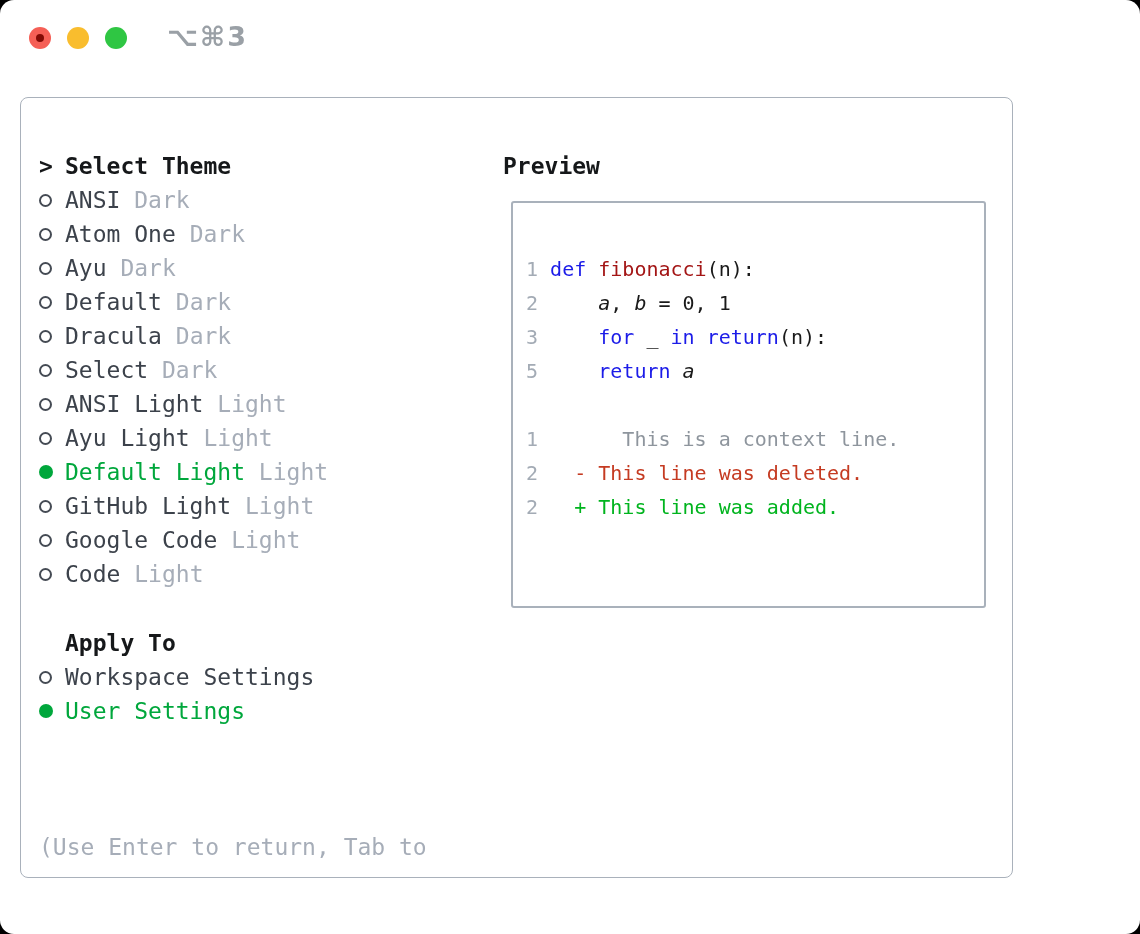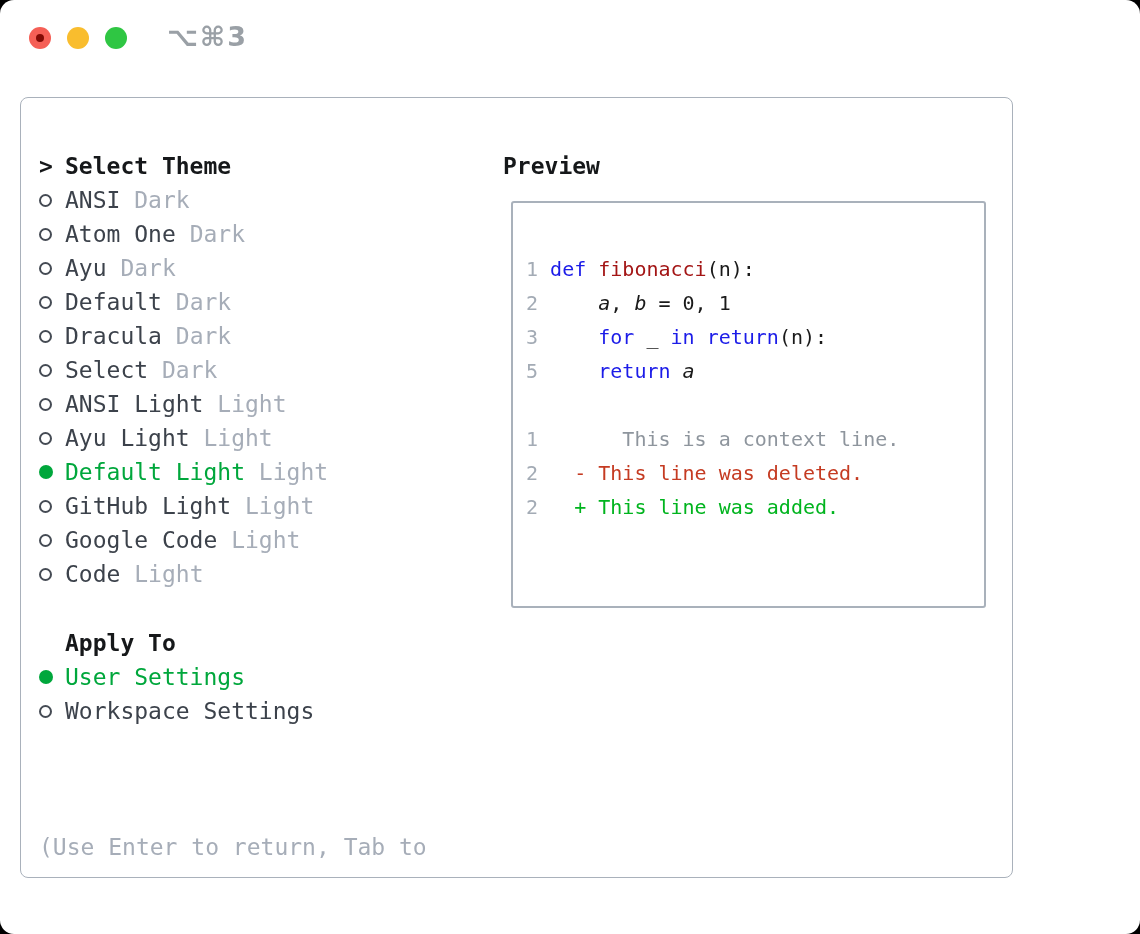--- a/index.html
+++ b/index.html
@@ -94,22 +94,22 @@
           <div class="row"><span class="marker"><span class="circle"></span></span><span class="item-name">Code</span><span class="item-variant"> Light</span></div>
         </div>
 
       <div class="spacer35"></div>
 
       <div class="row">
         <span class="marker"></span>
         <span class="header-text">Apply To</span>
       </div>
       <div id="apply-items">
+          <div class="row"><span class="marker"><span class="circle"></span></span><span class="item-name">Workspace Settings</span></div>
           <div class="row selected"><span class="marker"><span class="circle filled"></span></span><span class="item-name">User Settings</span></div>
-          <div class="row"><span class="marker"><span class="circle"></span></span><span class="item-name">Workspace Settings</span></div>
         </div>
 
       <div class="spacer34"></div>
 
       <div class="help">
         <div>(Use Enter to return, Tab to</div>
         <div>change focus)</div>
       </div>
     </div>
 

